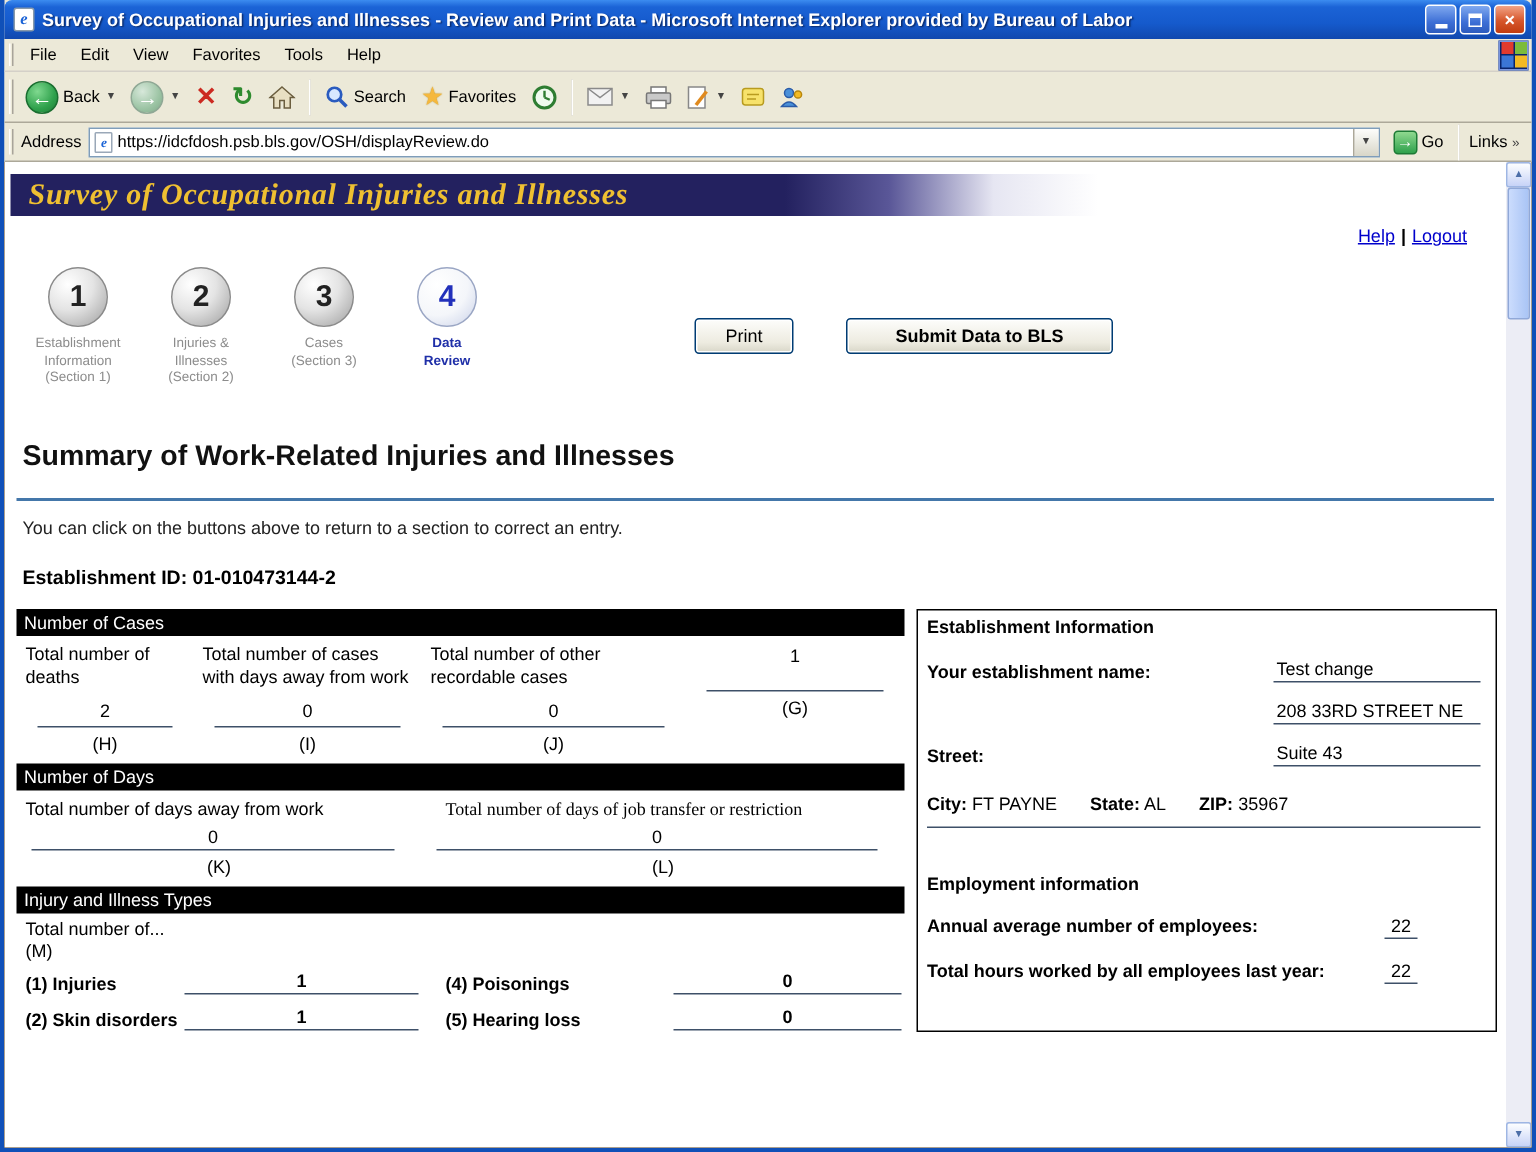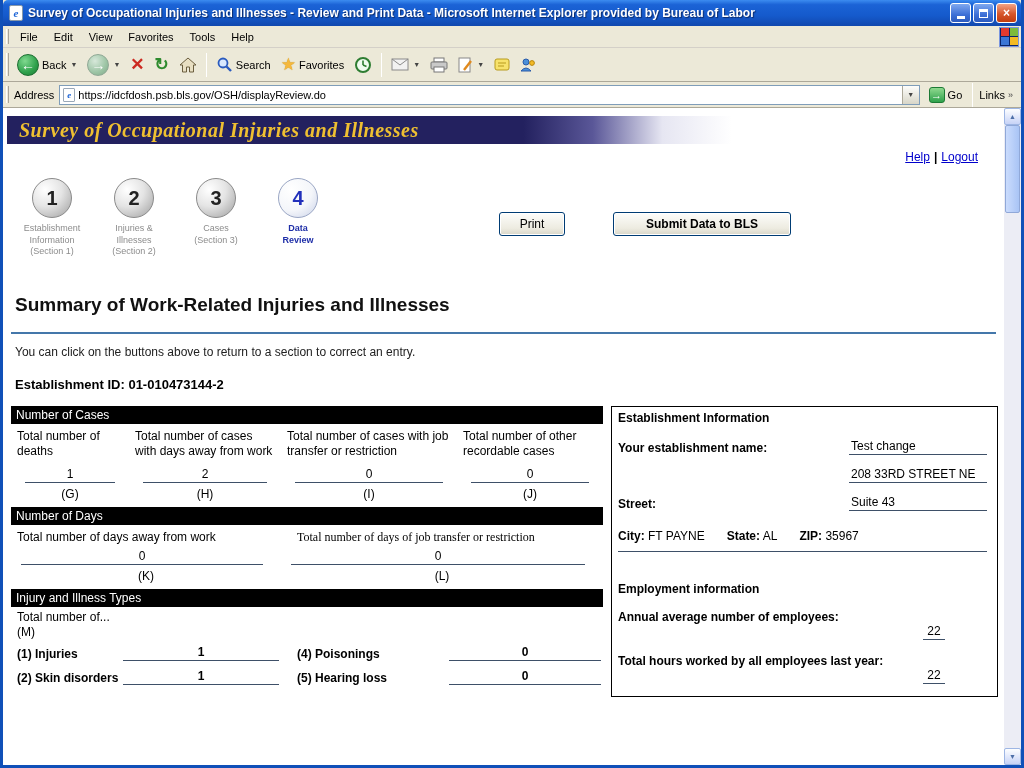--- a/index.html
+++ b/index.html
@@ -83,21 +83,21 @@
   .step { width:82px; text-align:center; cursor:pointer; }
   .step-circle { width:40px; height:40px; margin:2px auto 5px; border-radius:50%;
                  background:radial-gradient(circle at 32% 28%,#FFFFFF,#E4E4E4 45%,#9E9E9E 100%);
                  border:1px solid #8A8A8A; display:flex; align-items:center; justify-content:center;
                  font-size:20px; font-weight:bold; color:#222; }
   .step.active .step-circle { background:radial-gradient(circle at 32% 28%,#FFFFFF,#F4F6FA 55%,#C9D1E8 100%);
                  border:1px solid #9AA6C4; color:#2230BB; }
   .step-label { font-size:9px; color:#8C8C8C; line-height:1.3; white-space:pre-line; }
   .step.active .step-label { color:#1F2FA8; font-weight:bold; }
 
-  .action-buttons { position:absolute; left:460px; top:46px; display:flex; gap:48px;margin-left:36px; }
+  .action-buttons { position:absolute; left:460px; top:46px; display:flex; gap:35px; }
   .xp-button { font:12px "Liberation Sans", sans-serif; color:#000; text-align:center;
                background:linear-gradient(180deg,#FDFDFB,#EDEBE0 70%,#D8D6C8); border:1px solid #003C74;
                border-radius:3px; padding:4px 10px; box-shadow:inset 0 0 0 1px #FFFFFF; cursor:pointer; }
   .xp-button.print { width:66px; }
   .xp-button.submit { width:178px; font-weight:bold; }
 
   .form-code { margin:16px 0 0 12px; color:#003399; font-weight:bold; font-size:13px; }
   .page-heading { margin:20px 0 0 12px; font-size:19px; font-weight:bold; color:#111; }
   .blue-rule { margin:16px 8px 0 8px; height:2px; background:#4477AA; }
   .instruction { margin:11px 0 0 12px; font-size:12px; color:#222; }
@@ -125,21 +125,21 @@
   .it-value { flex:1; text-align:center; border-bottom:1px solid #3E5068; padding-bottom:1px; margin-right:2px; }
 
   .right-box { flex:1; border:1px solid #000; padding:4px 10px 12px 6px; font-size:12px; min-height:282px; }
   .rb-title { font-weight:bold; margin-bottom:14px; }
   .rb-row { display:flex; align-items:flex-end; margin-top:12px;gap:20px; }
   .rb-label { font-weight:bold; flex:1; }
   .rb-value { width:138px; flex:none; border-bottom:1px solid #3E5068; padding:0 0 1px 2px; }
   .rb-city-row { display:flex; gap:22px; margin-top:18px; border-bottom:1px solid #3E5068; padding-bottom:8px; }
   .rb-city-row b { font-weight:bold; }
   .rb-emp-title { font-weight:bold; margin-top:30px; }
-  .rb-num-row { display:flex; align-items:flex-start; margin-top:14px;flex-direction:column; }
+  .rb-num-row { display:flex; align-items:flex-start; margin-top:14px; }
   .rb-num-row .rb-label { flex:none; }
   .rb-num-value { margin-left:auto; margin-right:42px; width:22px; text-align:center;
                   border-bottom:1px solid #3E5068; padding-bottom:1px; }
 
   
   .scrollbar { width:17px; flex:none; background:#ECEDF5; display:flex; flex-direction:column; }
   .sb-btn { width:17px; height:17px; flex:none; background:linear-gradient(#FDFEFF,#C7D3F7);
             border:1px solid #9EB6E4; border-radius:2px; color:#4D6FA8; font-size:7px;
             display:flex; align-items:center; justify-content:center; }
   .sb-thumb { width:15px; height:88px; margin:0 1px; background:linear-gradient(90deg,#CBDCFD,#A9C4F5);
@@ -329,21 +329,20 @@
       <div class="est-id">Establishment ID: 01-010473144-2</div>
 
       <div class="main-row">
 
         <div class="left-tables">
 
           <div class="section-bar">Number of Cases</div>
           <div class="cases-grid">
             <div class="col-label">Total number of deaths</div>
             <div class="col-label">Total number of cases with days away from work</div>
-            <div class="col-label">Total number of cases with job transfer or restriction</div>
             <div class="col-label">Total number of other recordable cases</div>
             <div class="cell-value">1</div>
             <div class="cell-value">2</div>
             <div class="cell-value">0</div>
             <div class="cell-value">0</div>
             <div class="cell-letter">(G)</div>
             <div class="cell-letter">(H)</div>
             <div class="cell-letter">(I)</div>
             <div class="cell-letter">(J)</div>
           </div>

